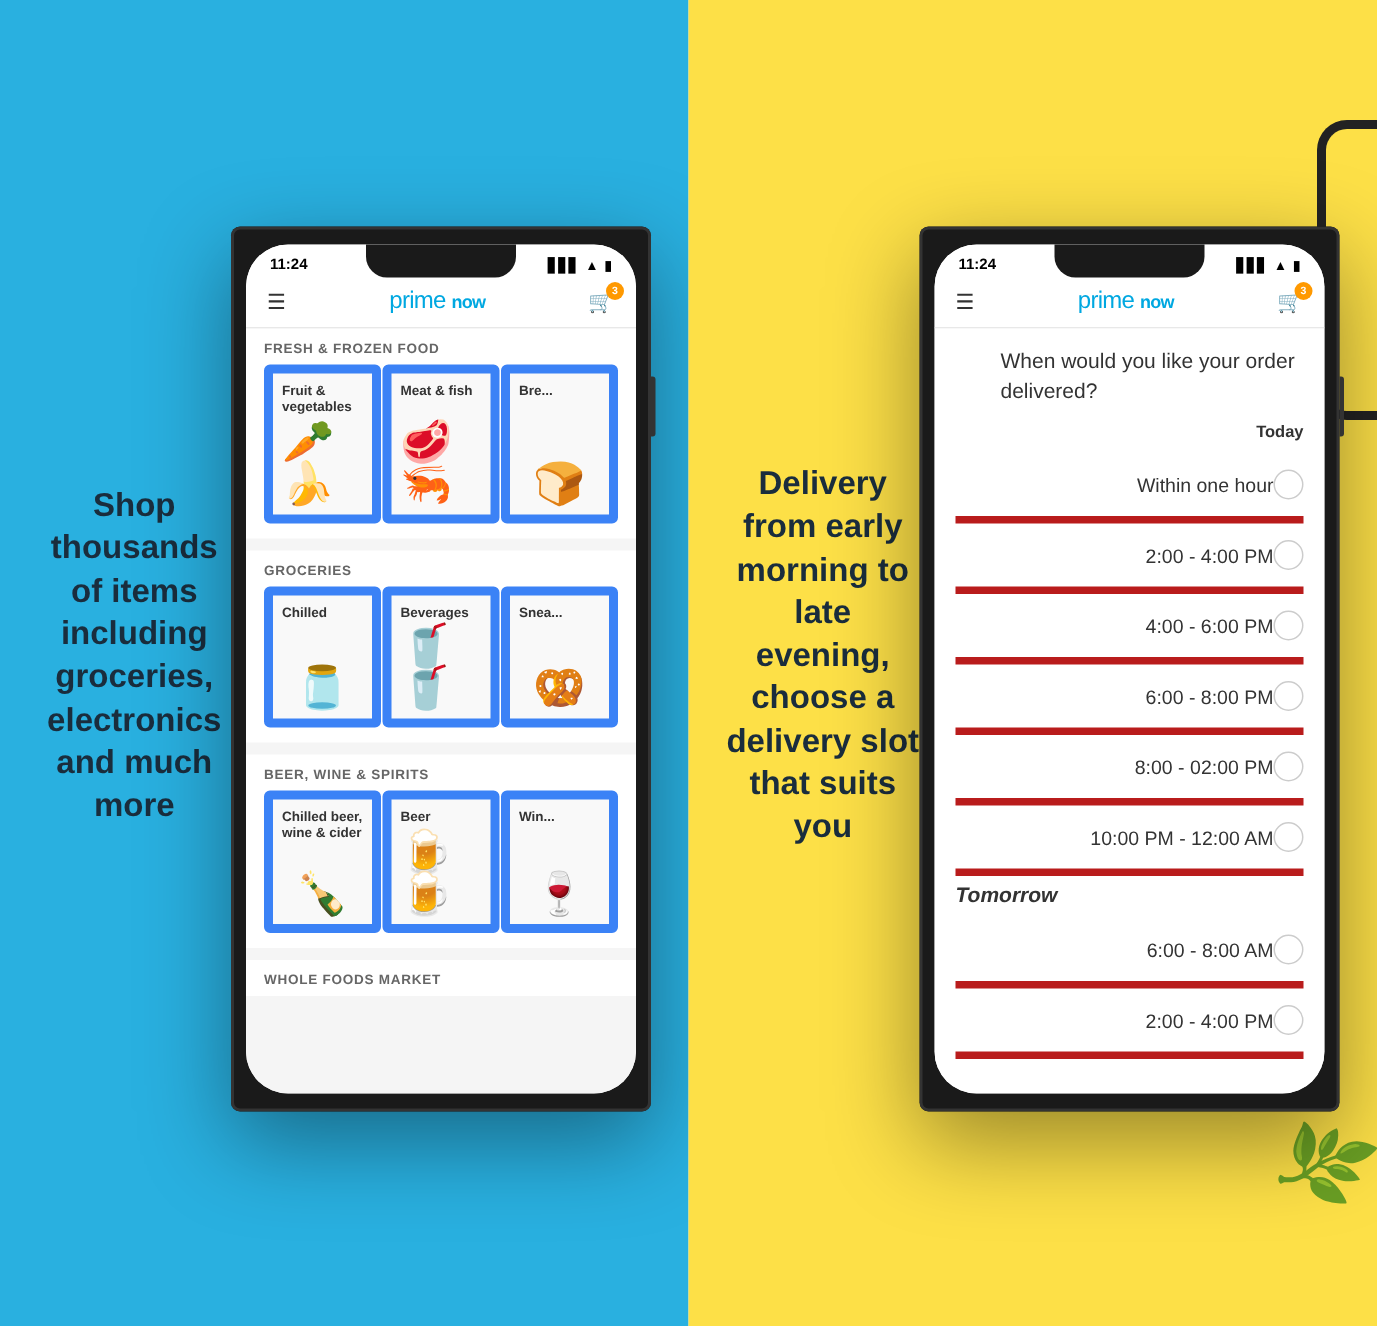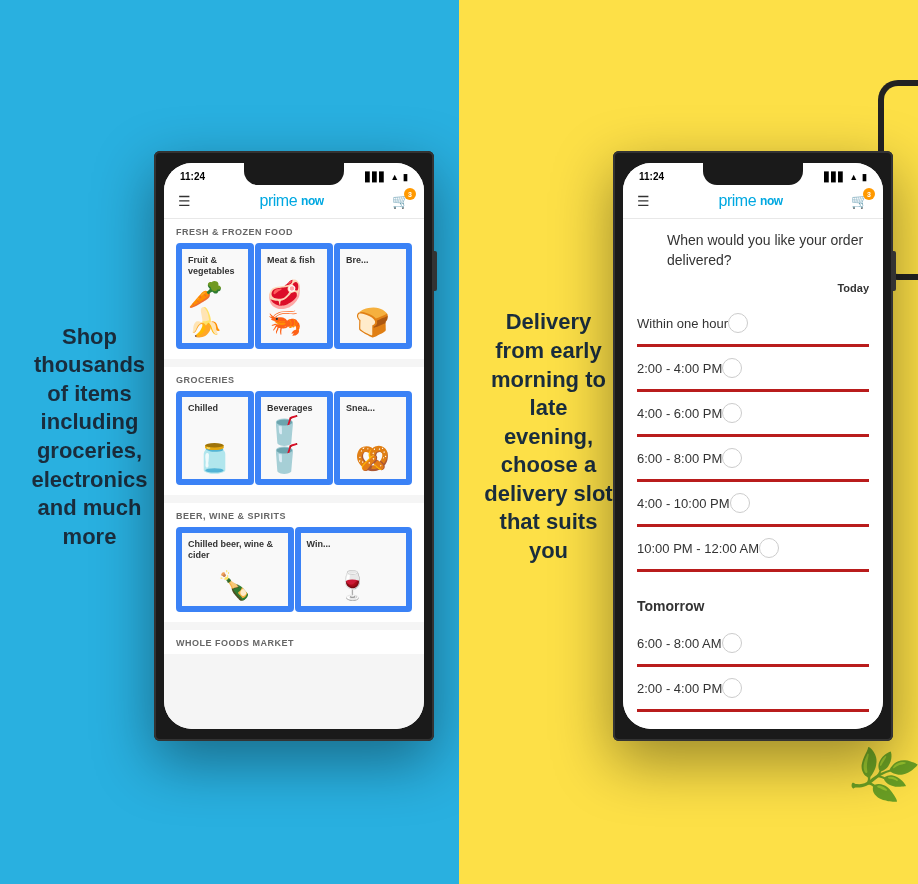--- a/index.html
+++ b/index.html
@@ -227,46 +227,47 @@
     .day-section-label {
       font-size: 11px;
       font-weight: 700;
       color: #333;
       margin-bottom: 8px;
       text-align: right;
     }
 
     .time-slot {
       display: flex;
-      justify-content: flex-start;
+      justify-content: flex-end;
       align-items: center;
       padding: 11px 0;
-      border-bottom: 3px solid #b91c1c;
+      border-bottom: 5px solid #b91c1c;
     }
 
     .time-slot-text {
       font-size: 13px;
       color: #333;
     }
 
     .radio-circle {
       width: 20px;
       height: 20px;
       border-radius: 50%;
       border: 1.5px solid #ccc;
       background: white;
       flex-shrink: 0;
     }
 
     .tomorrow-label {
       font-size: 14px;
       font-weight: 700;
       color: #333;
-      margin-top: 26px;
+      margin-top: 4px;
       margin-bottom: 8px;
+      font-style: italic;
     }
 
     
     .phone-side-button {
       position: absolute;
       right: -3px;
       top: 100px;
       width: 3px;
       height: 40px;
       background: #333;
@@ -379,20 +380,26 @@
         <div class="category-section">
           <div class="category-label">BEER, WINE &amp; SPIRITS</div>
           <div class="category-items">
             <div class="category-item">
               <div class="category-item-name">Chilled beer, wine &amp; cider</div>
               <div class="category-item-img">
                 <span class="food-emoji">🍾</span>
               </div>
             </div>
             <div class="category-item">
+              <div class="category-item-name">Beer</div>
+              <div class="category-item-img">
+                <span class="food-emoji">🍺🍺</span>
+              </div>
+            </div>
+            <div class="category-item">
               <div class="category-item-name">Win...</div>
               <div class="category-item-img">
                 <span class="food-emoji">🍷</span>
               </div>
             </div>
           </div>
         </div>
 
         <div class="category-section">
           <div class="category-label">WHOLE FOODS MARKET</div>
@@ -449,21 +456,21 @@
         </div>
         <div class="time-slot">
           <span class="time-slot-text">4:00 - 6:00 PM</span>
           <div class="radio-circle"></div>
         </div>
         <div class="time-slot">
           <span class="time-slot-text">6:00 - 8:00 PM</span>
           <div class="radio-circle"></div>
         </div>
         <div class="time-slot">
-          <span class="time-slot-text">4:00 - 10:00 PM</span>
+          <span class="time-slot-text">8:00 - 02:00 PM</span>
           <div class="radio-circle"></div>
         </div>
         <div class="time-slot">
           <span class="time-slot-text">10:00 PM - 12:00 AM</span>
           <div class="radio-circle"></div>
         </div>
 
         <div class="tomorrow-label">Tomorrow</div>
 
         <div class="time-slot">

